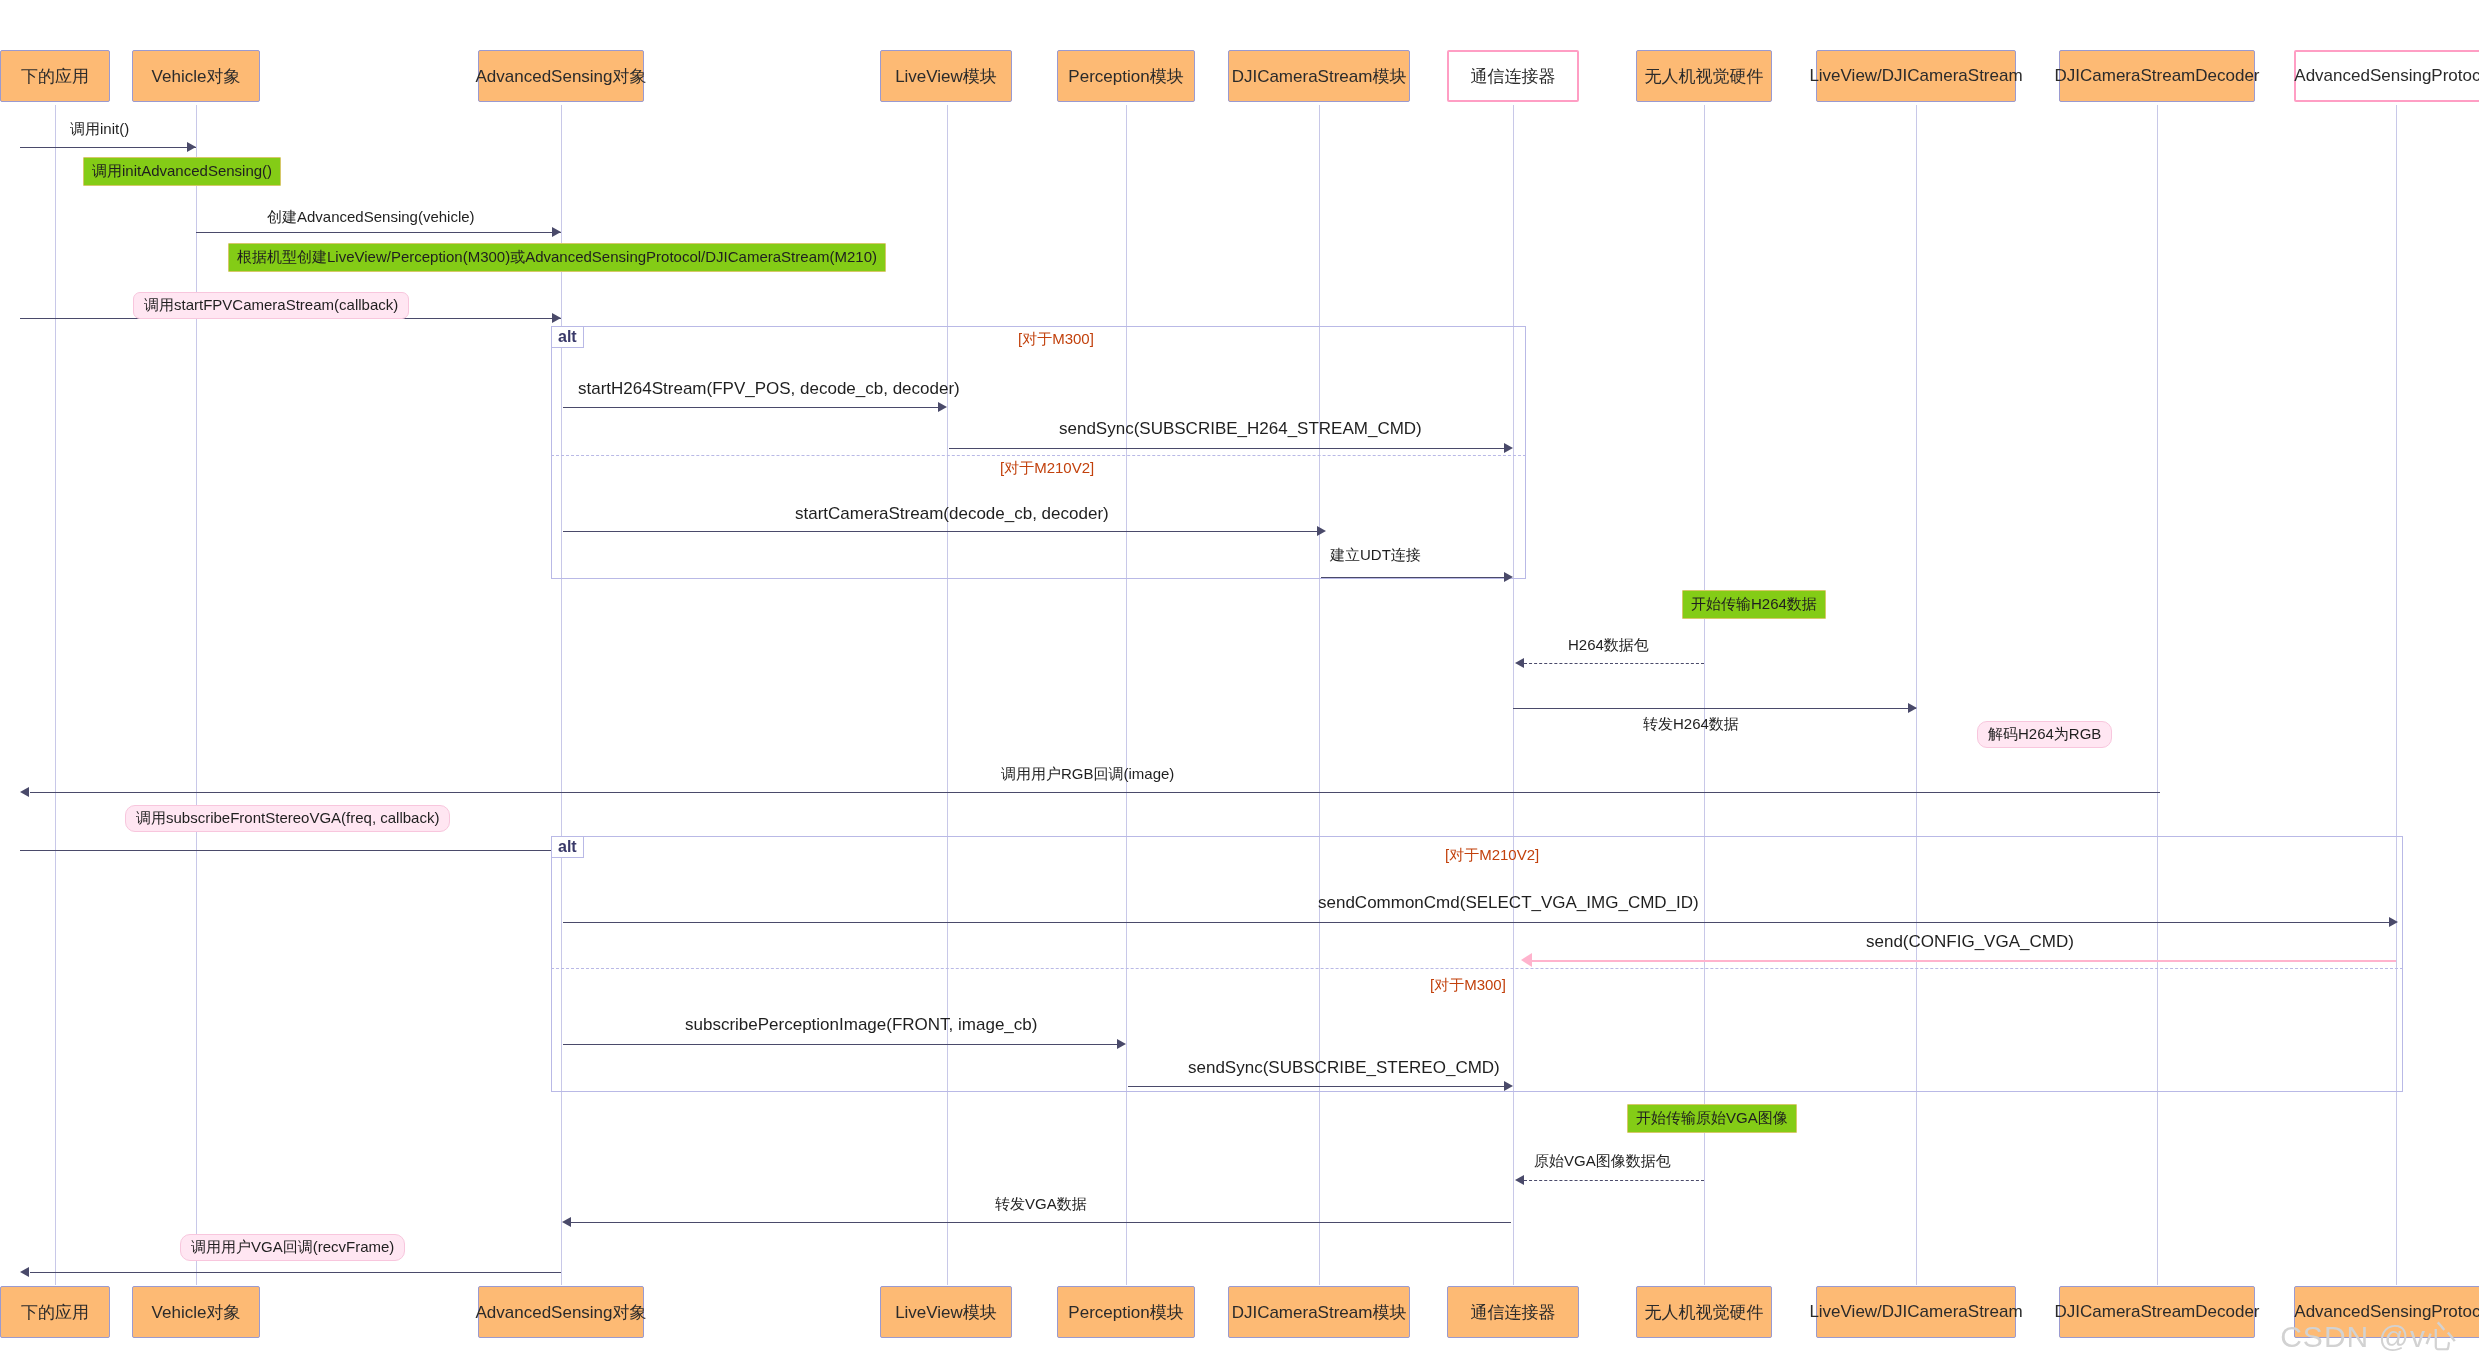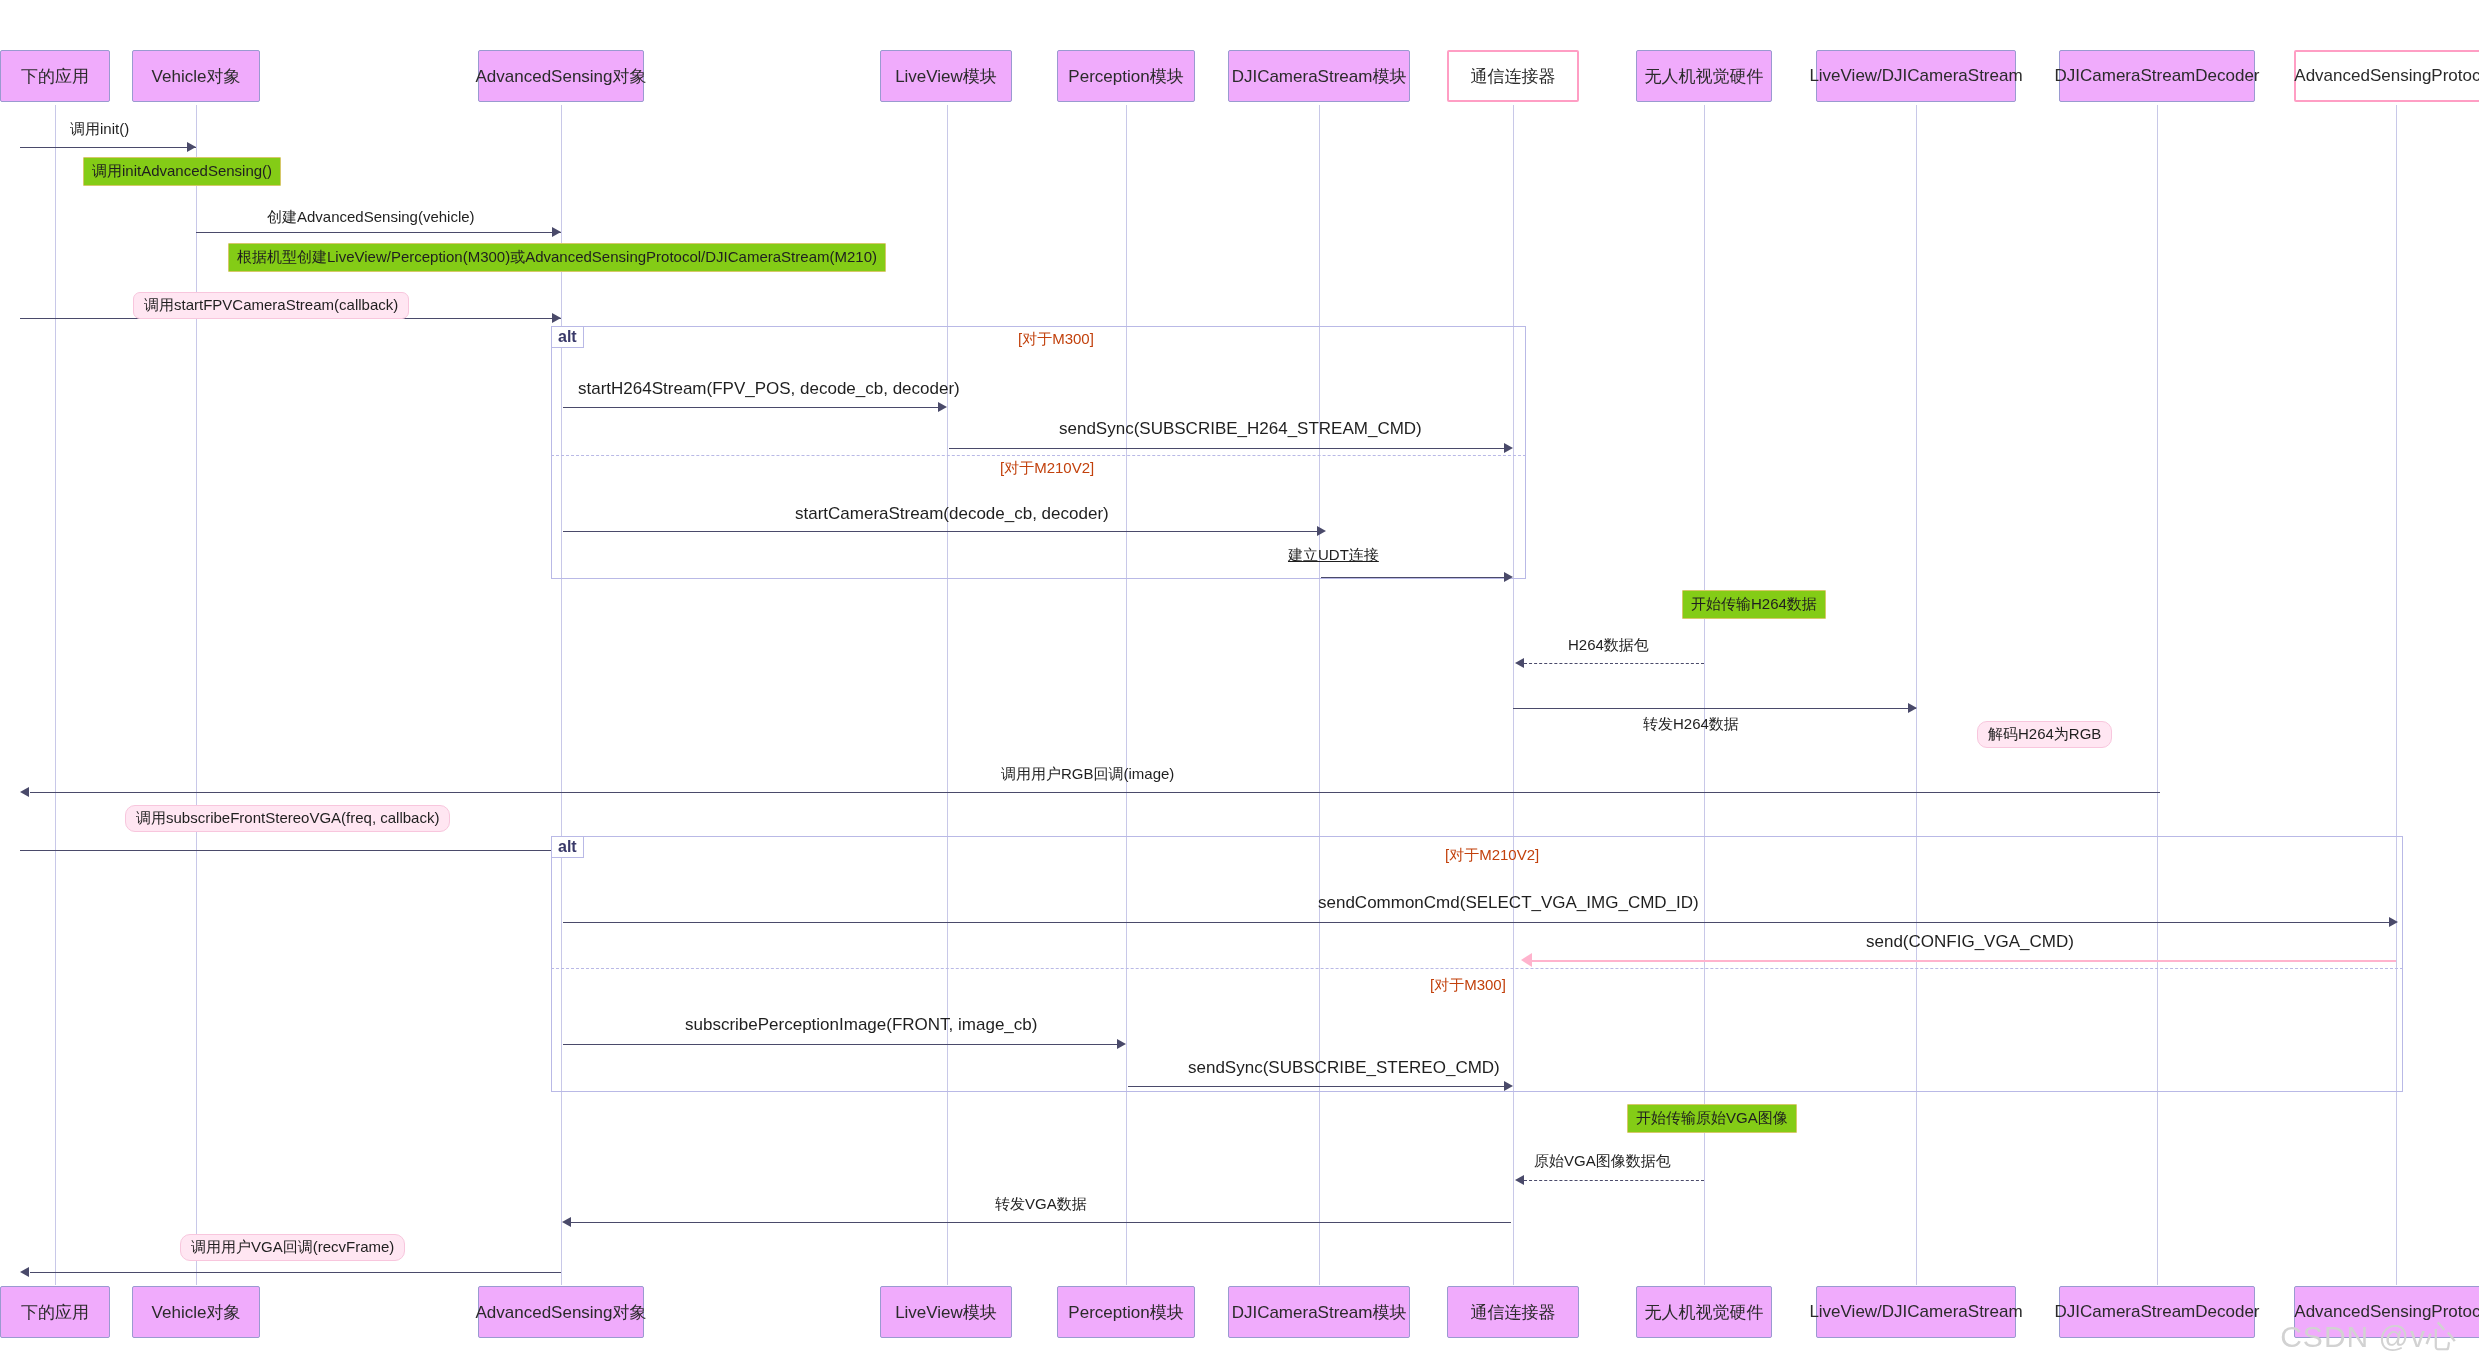--- a/index.html
+++ b/index.html
@@ -24,21 +24,21 @@
     width: 0;
     border-left: 1px solid #c8c8e8;
   }
   .actor-box {
     position: absolute;
     box-sizing: border-box;
     display: flex;
     align-items: center;
     justify-content: center;
     border: 1px solid #9a9ad0;
-    background: #f0abfc;
+    background: #fdba74;
     border-radius: 2px;
     font-size: 17px;
     color: #2b2b2b;
     white-space: nowrap;
     padding: 0 6px;
   }
   .actor-box.pink {
     border: 2px solid #ff9ec4;
     background: #ffffff;
   }
@@ -214,21 +214,21 @@
   <div class="msg-line" style="left:949px; top:448px; width:562px;"></div>
   <div class="arrow-head right" style="left:1504px; top:443px;"></div>
   <div class="msg-label" style="left:1059px; top:419px;">sendSync(SUBSCRIBE_H264_STREAM_CMD)</div>
 
   <div class="msg-line" style="left:563px; top:531px; width:756px;"></div>
   <div class="arrow-head right" style="left:1317px; top:526px;"></div>
   <div class="msg-label" style="left:795px; top:504px;">startCameraStream(decode_cb, decoder)</div>
 
   <div class="msg-line" style="left:1321px; top:577px; width:190px;"></div>
   <div class="arrow-head right" style="left:1504px; top:572px;"></div>
-  <div class="msg-label cjk" style="left:1288px; top:546px;text-decoration:underline;">建立UDT连接</div>
+  <div class="msg-label cjk" style="left:1330px; top:546px;">建立UDT连接</div>
 
   <div class="note" style="left:1670px; top:590px;margin-left:12px;">开始传输H264数据</div>
 
   <div class="msg-line dashed" style="left:1524px; top:663px; width:180px;"></div>
   <div class="arrow-head left" style="left:1515px; top:658px;"></div>
   <div class="msg-label cjk" style="left:1568px; top:636px;">H264数据包</div>
 
   <div class="msg-line" style="left:1513px; top:708px; width:403px;"></div>
   <div class="arrow-head right" style="left:1908px; top:703px;"></div>
   <div class="msg-label cjk" style="left:1643px; top:715px;">转发H264数据</div>

